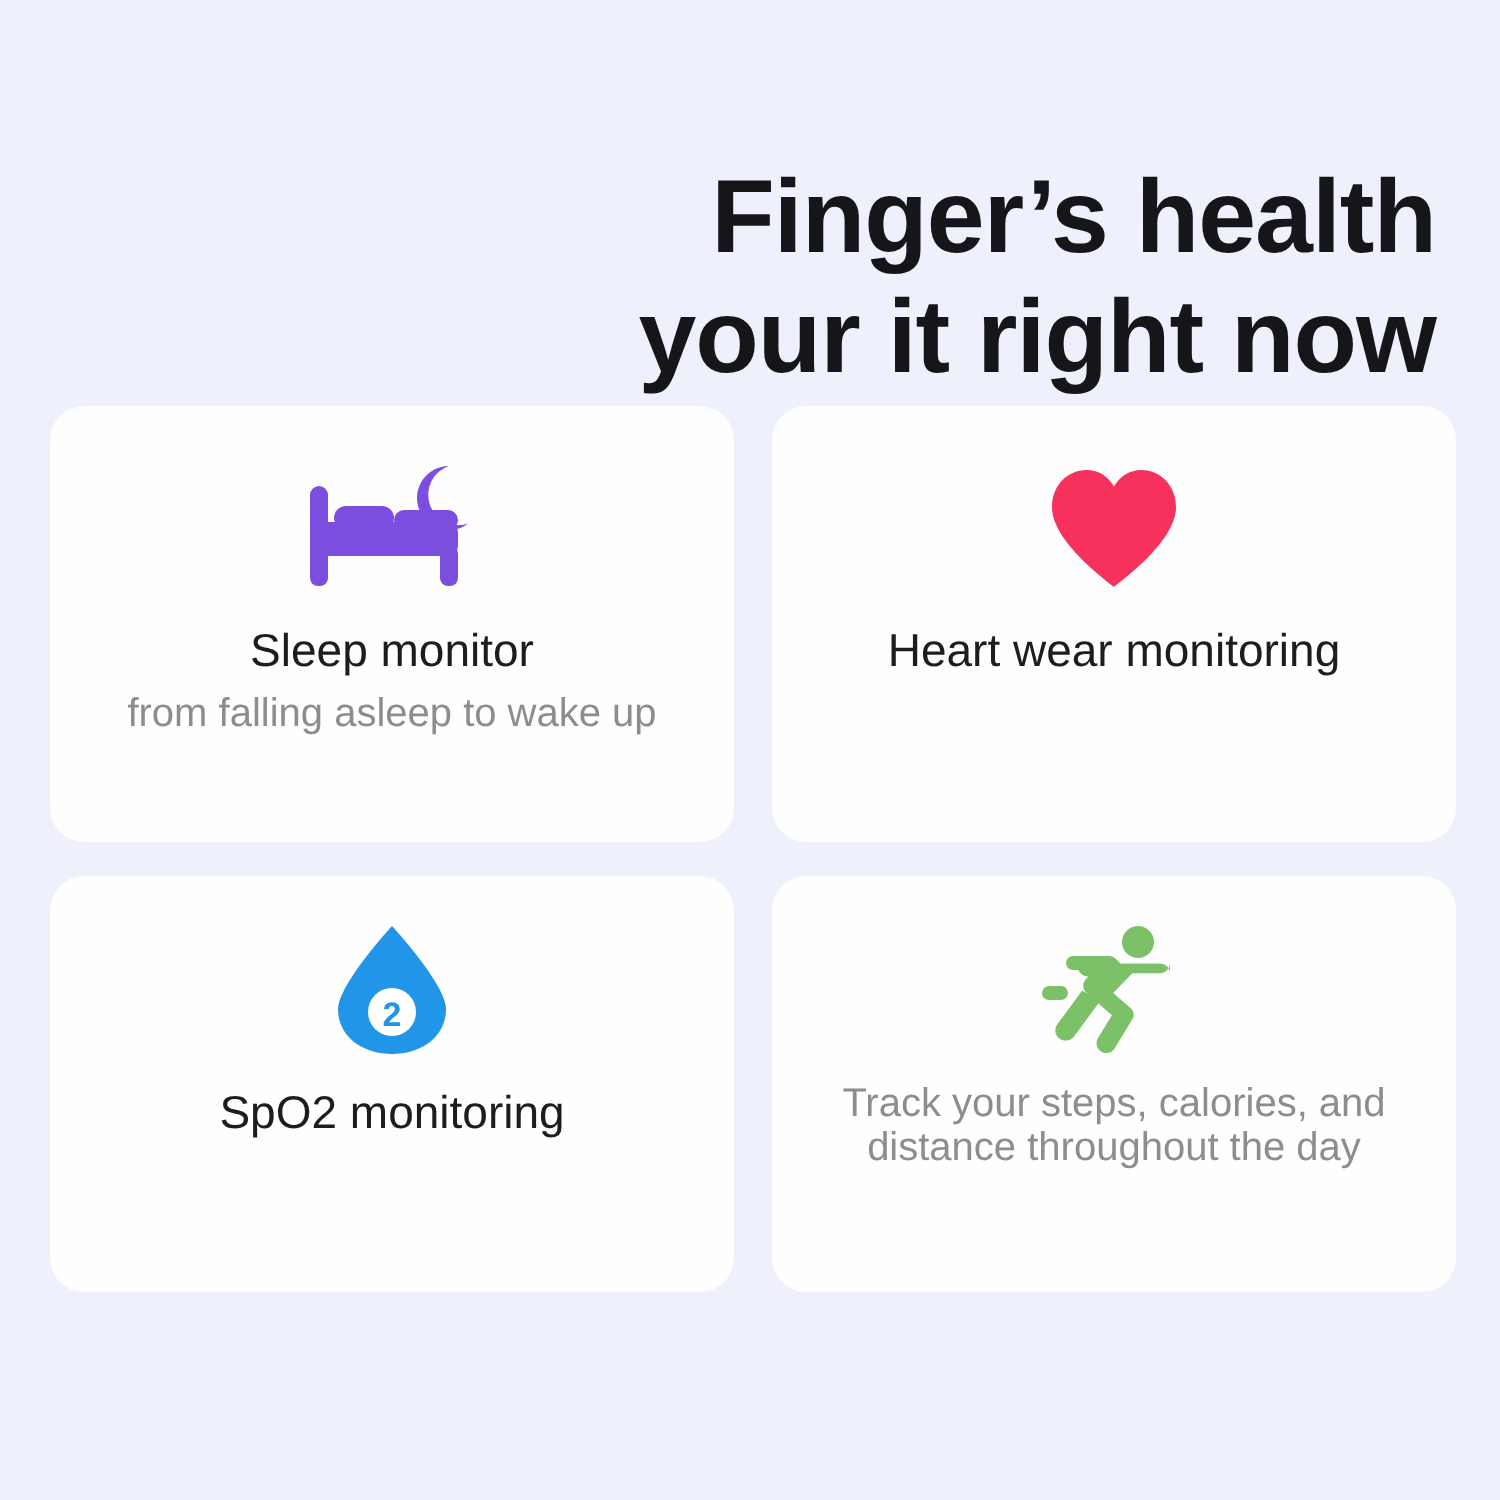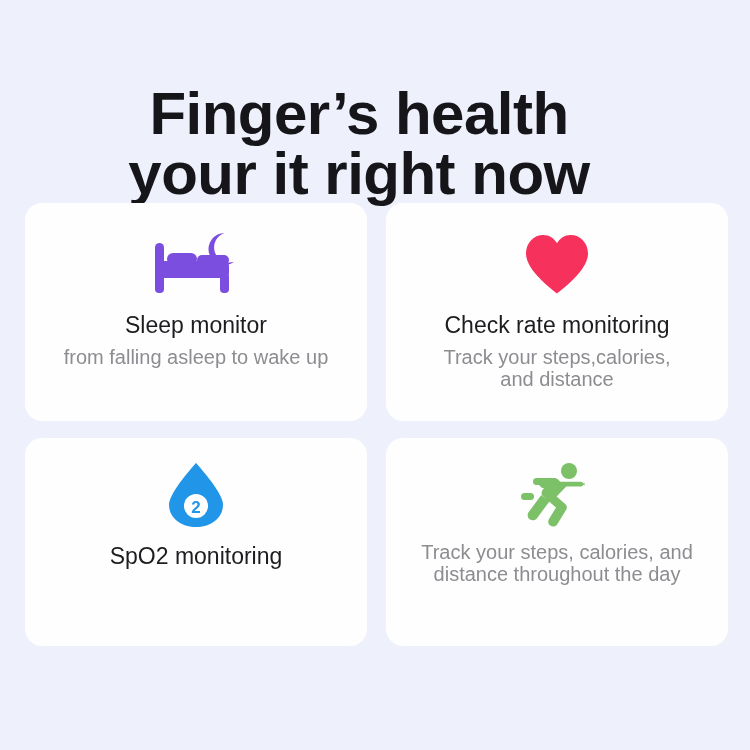--- a/index.html
+++ b/index.html
@@ -18,23 +18,23 @@
     width: 750px;
     height: 750px;
     background: #eef1fb;
     box-sizing: border-box;
   }
   .headline {
     position: absolute;
     top: 44px;
     left: 0;
     width: 718px;
-    text-align: center;
+    text-align: right;
     color: #16161a;
-    font-size: 60px;
+    font-size: 52px;
     font-weight: bold;
     line-height: 60px;
     letter-spacing: -0.5px;
   }
   .headline-line {
     display: block;
     white-space: nowrap;
   }
   .cards {
     position: absolute;
@@ -111,23 +111,21 @@
       <div class="card-title">Sleep monitor</div>
       <div class="card-desc">from falling asleep to wake up</div>
     </div>
 
     <div class="card card-r1">
       <div class="card-icon">
         <svg width="70" height="62" viewBox="0 0 70 62" aria-hidden="true">
           <path fill="#f5315c" d="M35 60.5C31.6 57.6 4 37.8 4 20.6 4 9.6 11.9 2 21.3 2 27.3 2 32.2 5.3 35 10.3 37.8 5.3 42.7 2 48.7 2 58.1 2 66 9.6 66 20.6c0 17.2-27.6 37-31 39.9z"></path>
         </svg>
       </div>
-      <div class="card-title">Check rate monitoring</div>
-      <div class="card-desc" style="white-space: pre-line;">Track your steps,calories,
-and distance</div>
+      <div class="card-title">Heart wear monitoring</div>
     </div>
 
     <div class="card card-r2">
       <div class="card-icon">
         <svg width="58" height="68" viewBox="0 0 58 68" aria-hidden="true">
           <path fill="#2196e8" d="M29 2C29 2 2 31.2 2 43.6 2 57.1 14 66 29 66s27-8.9 27-22.4C56 31.2 29 2 29 2z"></path>
           <circle cx="29" cy="45" r="12" fill="#ffffff"></circle>
           <text x="29" y="52" text-anchor="middle" font-family="'Liberation Sans', sans-serif" font-size="17" font-weight="bold" fill="#2196e8">2</text>
         </svg>
       </div>

